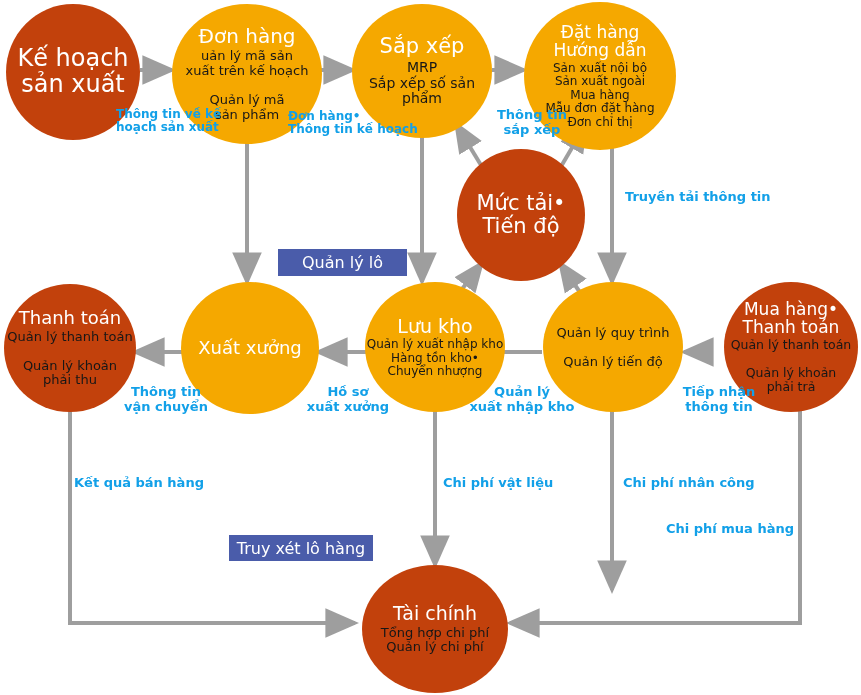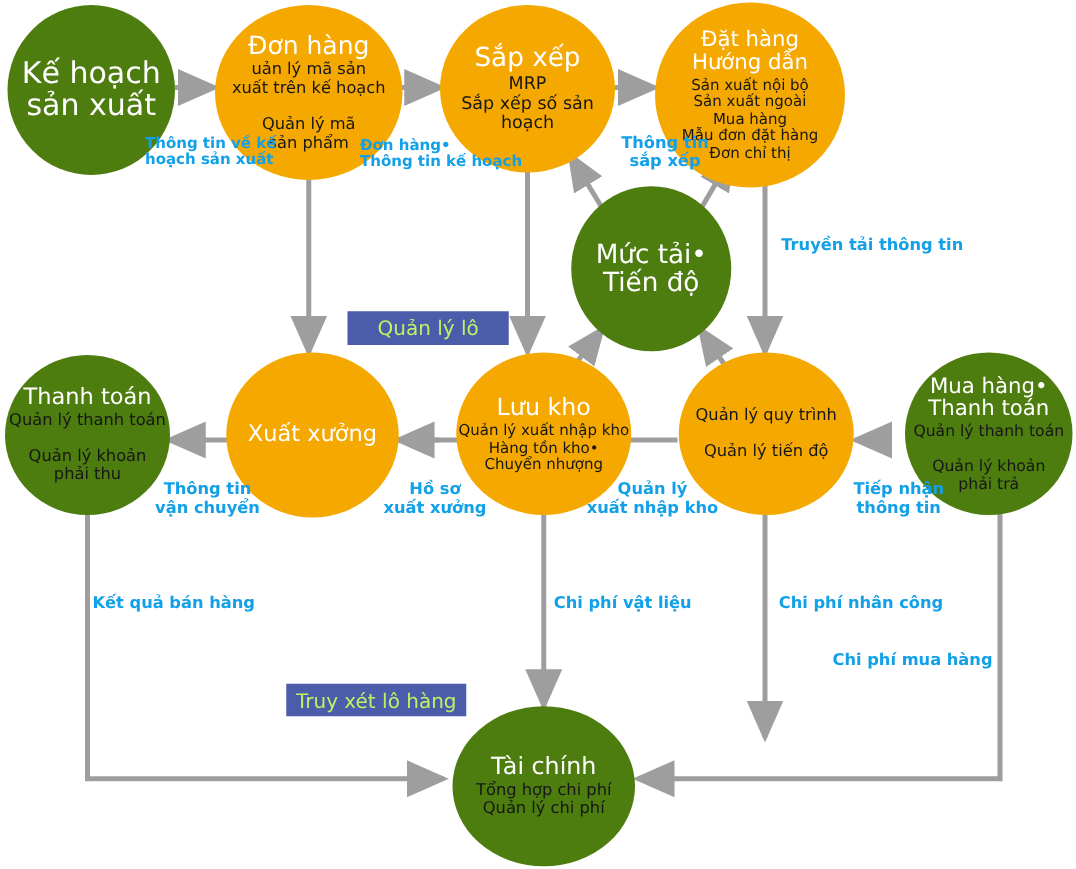--- a/index.html
+++ b/index.html
@@ -2,24 +2,24 @@
 <html><head>
 <meta charset="utf-8">
 <style>
   html,body{margin:0;padding:0;background:#fff;}
   #stage{position:relative;width:861px;height:695px;overflow:hidden;
          font-family:"DejaVu Sans","Liberation Sans",sans-serif;background:#ffffff;}
   #wires{position:absolute;left:0;top:0;width:861px;height:695px;}
   .node{position:absolute;display:flex;flex-direction:column;align-items:center;
         justify-content:center;text-align:center;border-radius:50%;box-sizing:border-box;}
   .node.orange{background:#F5A800;}
-  .node.lav{background:#4d7c0f;}
+  .node.lav{background:#c2410c;}
   .node .ttl{color:#ffffff;line-height:1.08;white-space:pre-line;}
   .node .sub{color:#171717;line-height:1.12;white-space:pre-line;margin-top:2px;}
-  .badge{position:absolute;background:#4A5CAA;color:#bef264;display:flex;
+  .badge{position:absolute;background:#4A5CAA;color:#ffffff;display:flex;
          align-items:center;justify-content:center;box-sizing:border-box;}
   .elabel{position:absolute;color:#12A0E8;line-height:1.12;white-space:pre-line;
           font-weight:bold;}
   .elabel.ctr{text-align:center;}
   .elabel.lft{text-align:left;}
 </style>
 </head>
 <body>
 
 <div id="stage">
@@ -71,21 +71,21 @@
 xuất trên kế hoạch
 
 Quản lý mã
 sản phẩm</div>
   </div>
 
   <div class="node orange" style="left:352px;top:4px;width:140px;height:134px;">
     <div class="ttl" style="font-size:21px;">Sắp xếp</div>
     <div class="sub" style="font-size:14px;">MRP
 Sắp xếp số sản
-hoạch</div>
+phẩm</div>
   </div>
 
   <div class="node orange" style="left:524px;top:2px;width:152px;height:148px;">
     <div class="ttl" style="font-size:17px;">Đặt hàng
 Hướng dẫn</div>
     <div class="sub" style="font-size:12px;">Sản xuất nội bộ
 Sản xuất ngoài
 Mua hàng
 Mẫu đơn đặt hàng
 Đơn chỉ thị</div>
@@ -131,21 +131,21 @@
   </div>
 
   <div class="node lav" style="left:362px;top:565px;width:146px;height:128px;">
     <div class="ttl" style="font-size:19px;">Tài chính</div>
     <div class="sub" style="font-size:13px;">Tổng hợp chi phí
 Quản lý chi phí</div>
   </div>
 
   <div class="badge" style="left:278px;top:249px;width:129px;height:27px;font-size:16px;">Quản lý lô</div>
 
-  <div class="badge" style="left:229px;top:547px;width:144px;height:26px;font-size:16px;">Truy xét lô hàng</div>
+  <div class="badge" style="left:229px;top:535px;width:144px;height:26px;font-size:16px;">Truy xét lô hàng</div>
 
   <div class="elabel lft" style="left:116px;top:108px;font-size:12px;">Thông tin về kế
 hoạch sản xuất</div>
 
   <div class="elabel lft" style="left:288px;top:110px;font-size:12px;">Đơn hàng•
 Thông tin kế hoạch</div>
 
   <div class="elabel ctr" style="left:488px;top:108px;width:88px;font-size:13px;">Thông tin
 sắp xếp</div>
 

